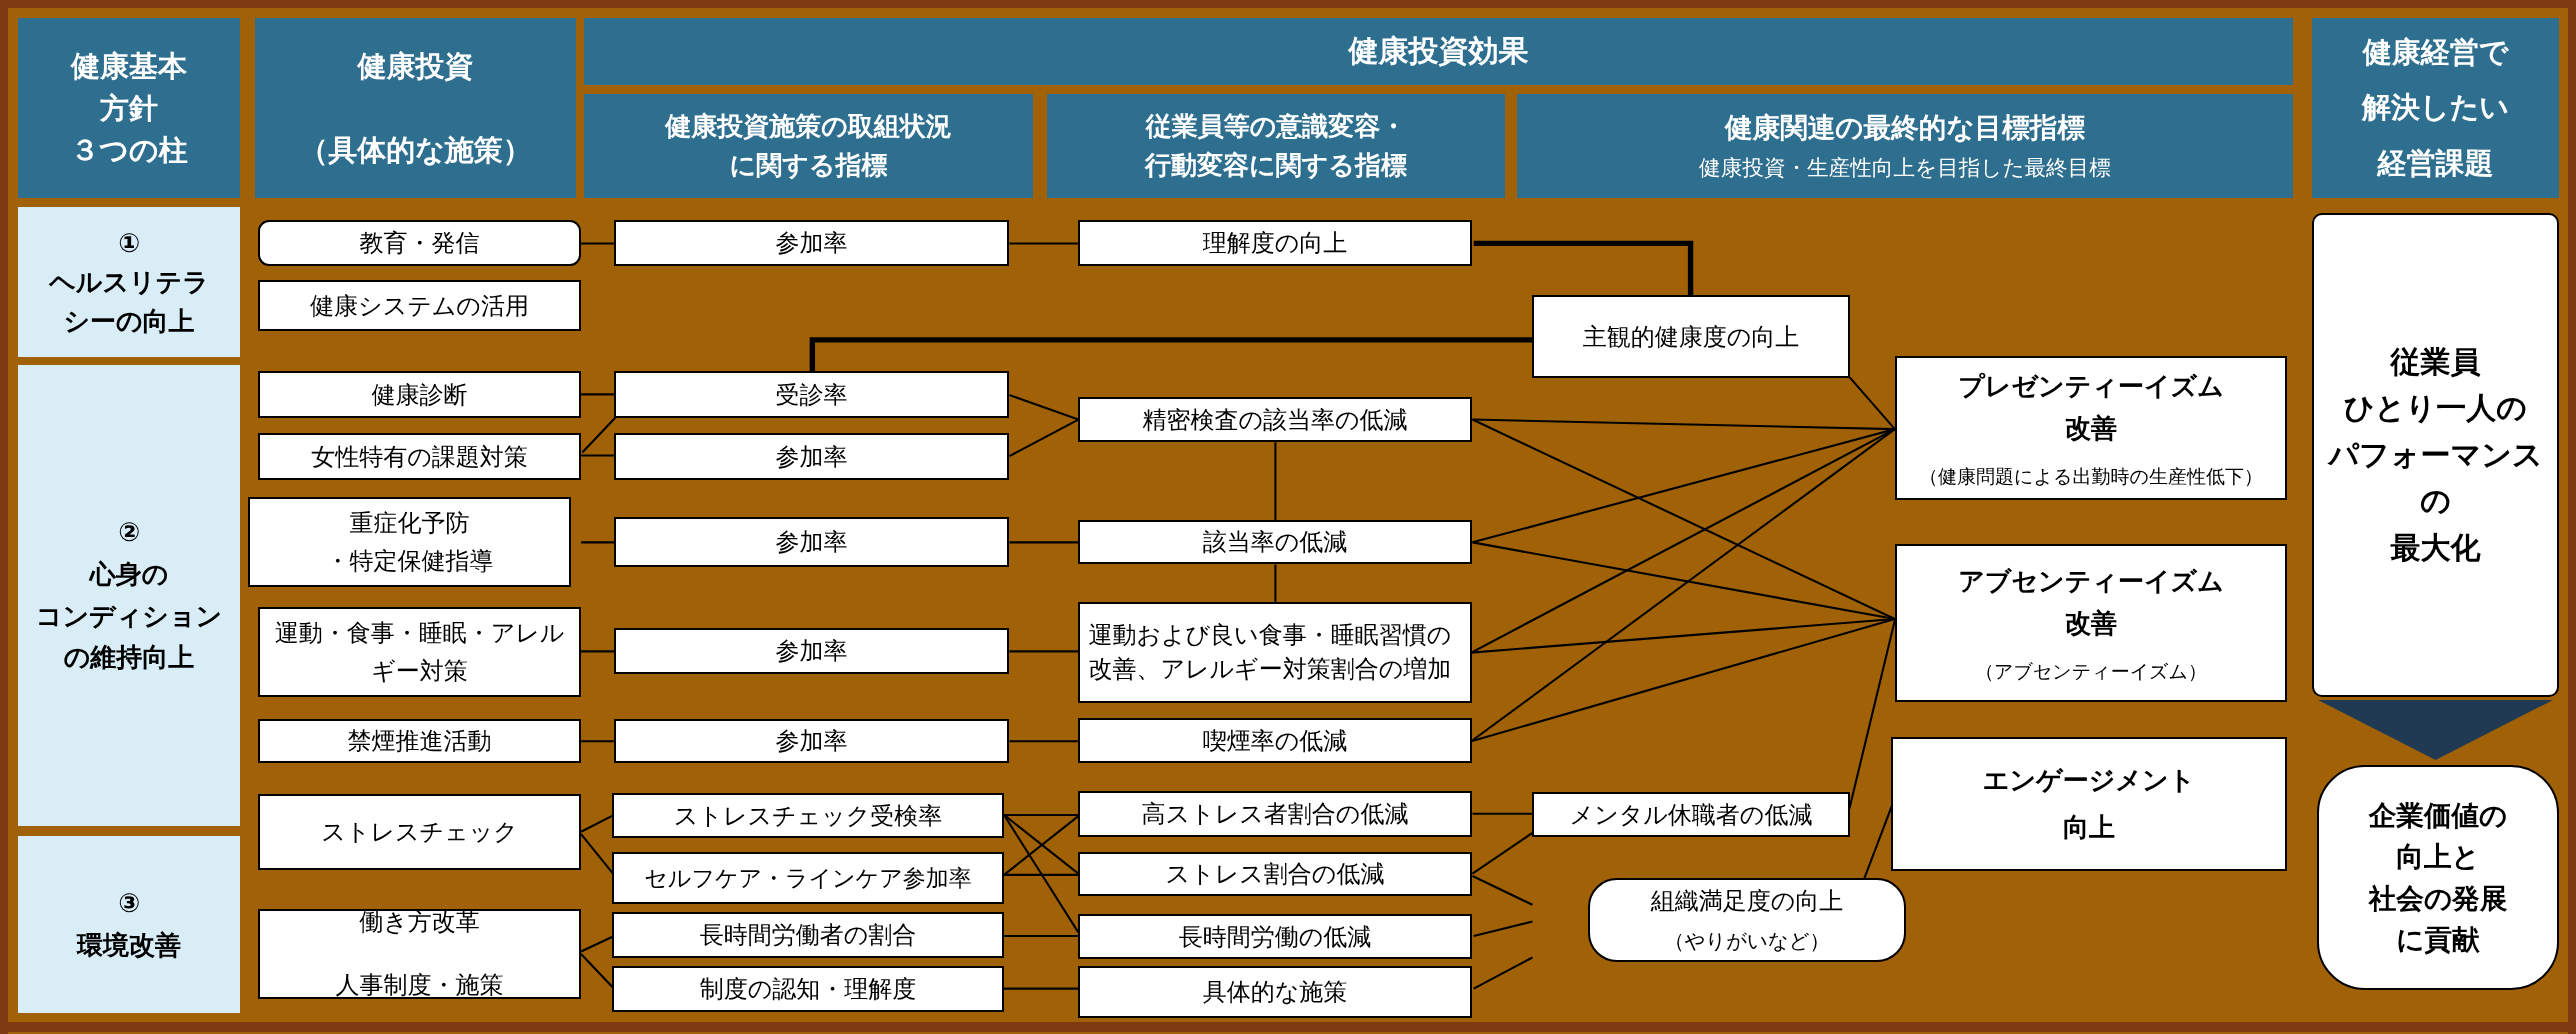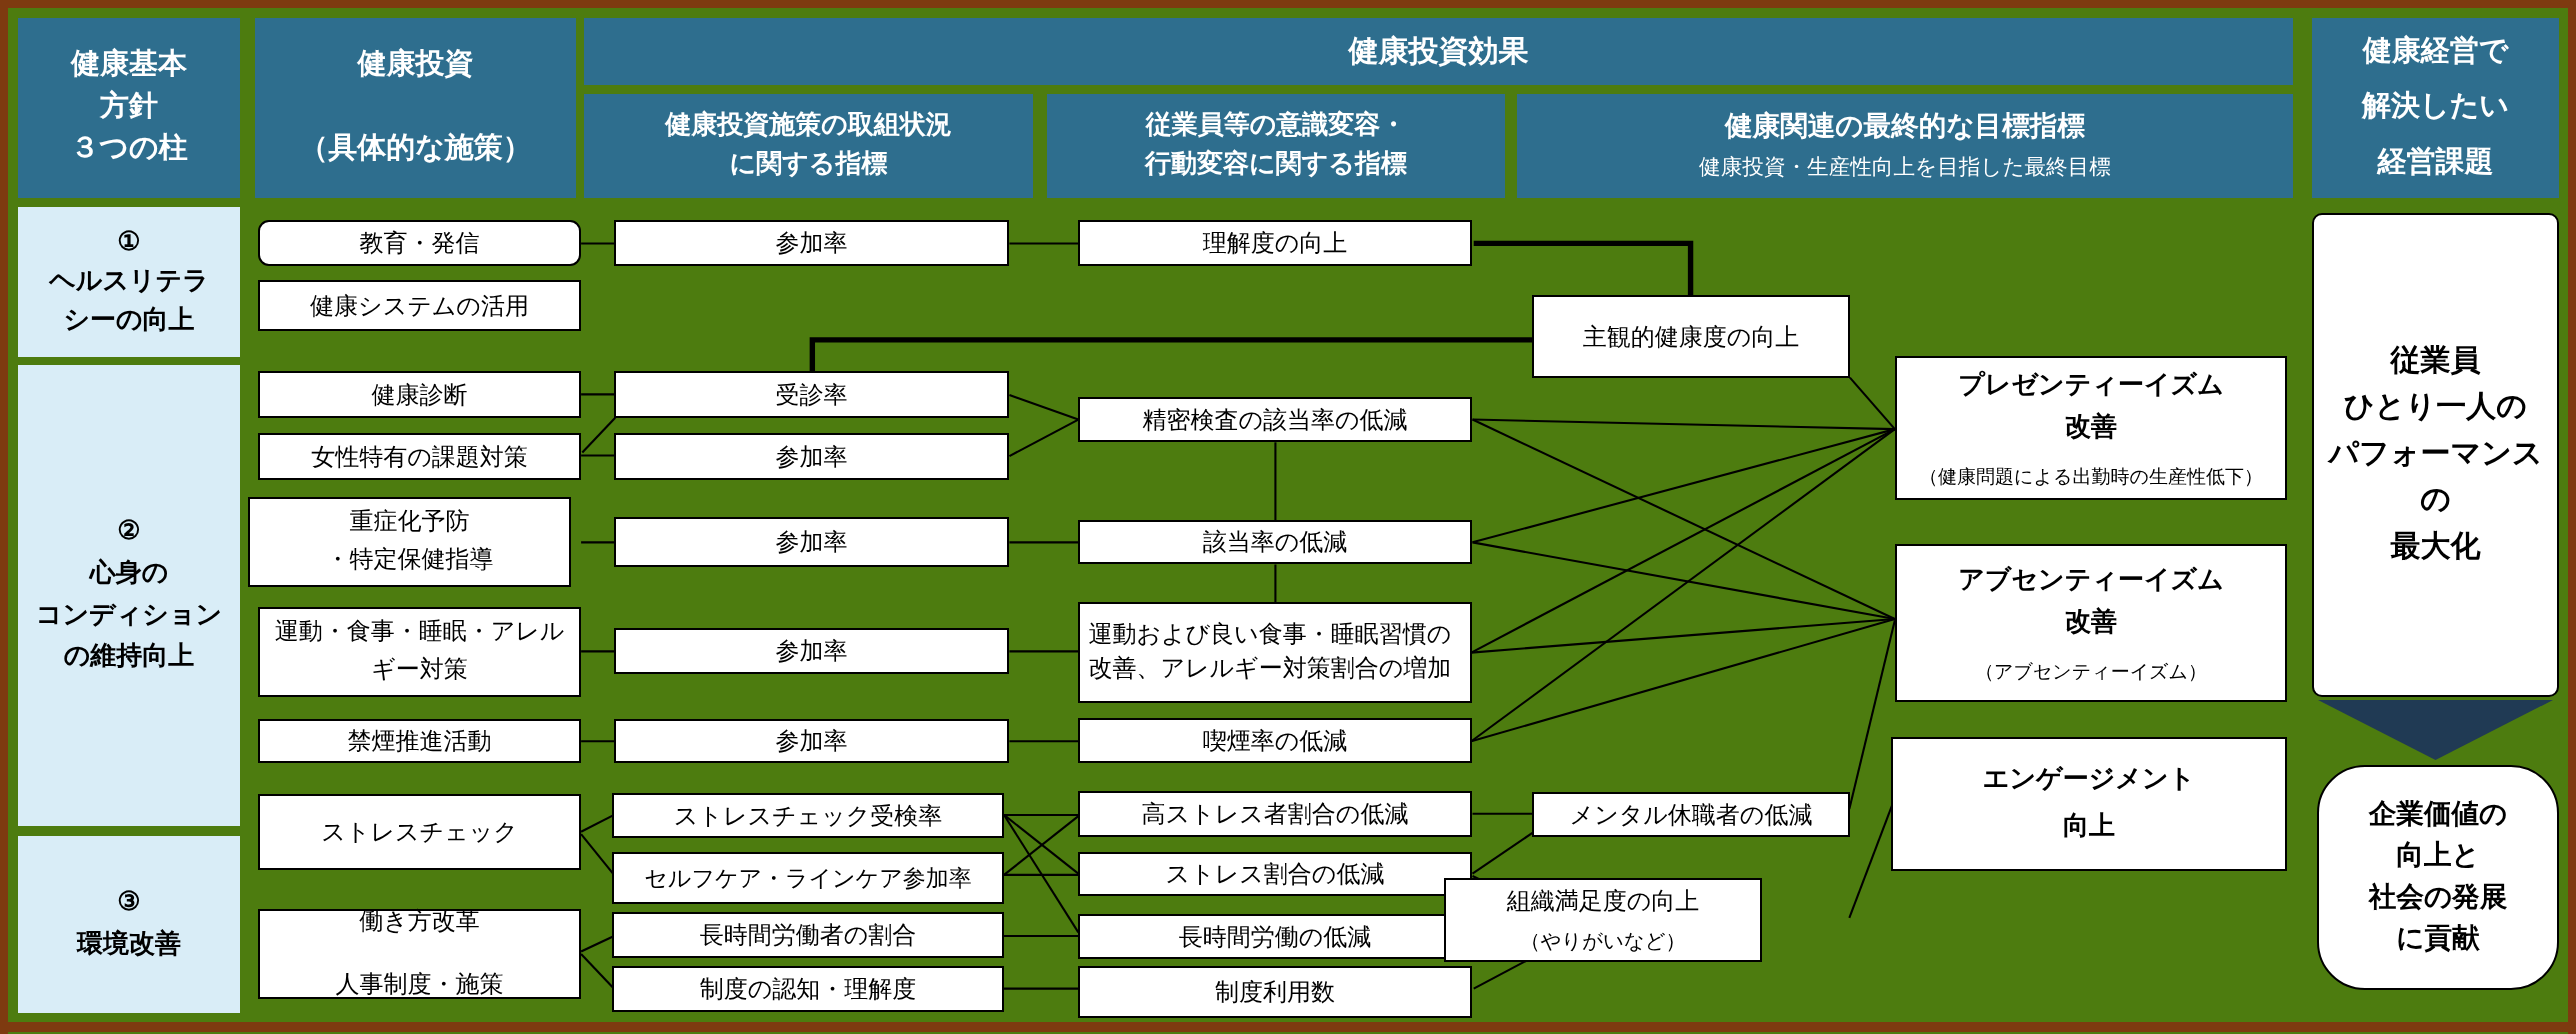--- a/index.html
+++ b/index.html
@@ -1,17 +1,17 @@
 <!DOCTYPE html>
 <html style="font-size:9.6px"><head>
 <meta charset="utf-8">
 <style>
   html,body{margin:0;padding:0;background:#fff;}
   body{font-family:"DejaVu Sans","Liberation Sans",sans-serif;}
-  #canvas{position:relative;width:2576px;height:1035px;background:#4d7c0f;overflow:hidden;font-family:Liberation Mono, monospace;}
+  #canvas{position:relative;width:2576px;height:1035px;background:#a16207;overflow:hidden;}
   .abs{position:absolute;box-sizing:border-box;display:flex;flex-direction:column;align-items:center;justify-content:center;text-align:center;white-space:pre-line;z-index:2;}
   .teal{background:#2E6E8E;color:#ffffff;font-weight:bold;}
   .cell{background:#D9EDF7;color:#000000;font-weight:bold;}
   .wbox{background:#ffffff;border:2.4px solid #000000;color:#000000;}
   .frame{position:absolute;background:#7E3A10;z-index:6;}
   .note{font-weight:normal;}
   svg#links{position:absolute;left:0;top:0;z-index:1;}
   .chev{position:absolute;background:#203A54;clip-path:polygon(0 0,100% 0,50% 100%);z-index:2;}
   .round{border-radius:48px;}
 </style>
@@ -126,25 +126,25 @@
   <div class="abs wbox" style="left:612px;top:966px;width:392px;height:46px;font-size:24px;">制度の認知・理解度</div>
 
   <div class="abs wbox" style="left:1078px;top:220px;width:394px;height:46px;font-size:24px;">理解度の向上</div>
   <div class="abs wbox" style="left:1078px;top:397px;width:394px;height:45px;font-size:24px;">精密検査の該当率の低減</div>
   <div class="abs wbox" style="left:1078px;top:520px;width:394px;height:44px;font-size:24px;">該当率の低減</div>
   <div class="abs wbox" style="left:1078px;top:602px;width:394px;height:101px;font-size:24px;line-height:1.4;text-align:left;align-items:flex-start;padding:3.6px 8.4px;">運動および良い食事・睡眠習慣の改善、アレルギー対策割合の増加</div>
   <div class="abs wbox" style="left:1078px;top:718px;width:394px;height:45px;font-size:24px;">喫煙率の低減</div>
   <div class="abs wbox" style="left:1078px;top:791px;width:394px;height:46px;font-size:24px;">高ストレス者割合の低減</div>
   <div class="abs wbox" style="left:1078px;top:852px;width:394px;height:44px;font-size:24px;">ストレス割合の低減</div>
   <div class="abs wbox" style="left:1078px;top:914px;width:394px;height:45px;font-size:24px;">長時間労働の低減</div>
-  <div class="abs wbox" style="left:1078px;top:966px;width:394px;height:52px;font-size:24px;">制度利用数</div>
+  <div class="abs wbox" style="left:1078px;top:966px;width:394px;height:52px;font-size:24px;">具体的な施策</div>
 
   <div class="abs wbox" style="left:1532px;top:295px;width:318px;height:83px;font-size:24px;">主観的健康度の向上</div>
   <div class="abs wbox" style="left:1532px;top:792px;width:318px;height:45px;font-size:24px;">メンタル休職者の低減</div>
-  <div class="abs wbox" style="left:1444px;top:878px;width:318px;height:84px;font-size:24px;">
+  <div class="abs wbox" style="left:1588px;top:878px;width:318px;height:84px;font-size:24px;border-radius:29px;">
     <span>組織満足度の向上</span>
     <span class="note" style="font-size:20.4px;margin-top:9.6px;">（やりがいなど）</span>
   </div>
 
   <div class="abs wbox" style="left:1895px;top:356px;width:392px;height:144px;">
     <span style="font-weight:bold;font-size:26px;line-height:1.6;white-space:pre-line;">プレゼンティーイズム
 改善</span>
     <span class="note" style="font-size:19px;margin-top:14.4px;">（健康問題による出勤時の生産性低下）</span>
   </div>
   <div class="abs wbox" style="left:1895px;top:544px;width:392px;height:158px;">

